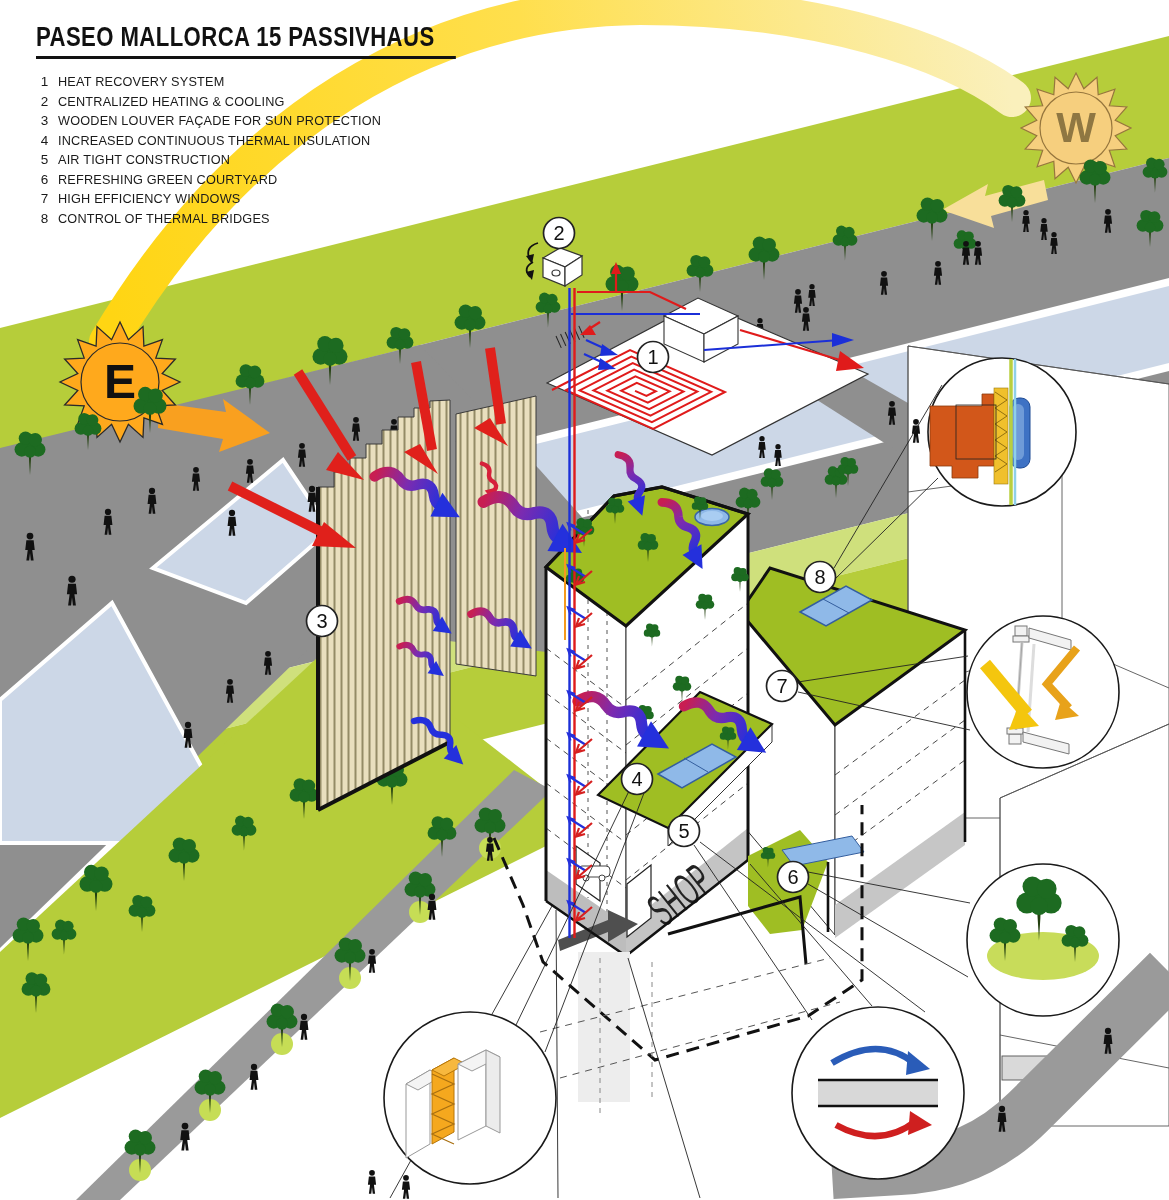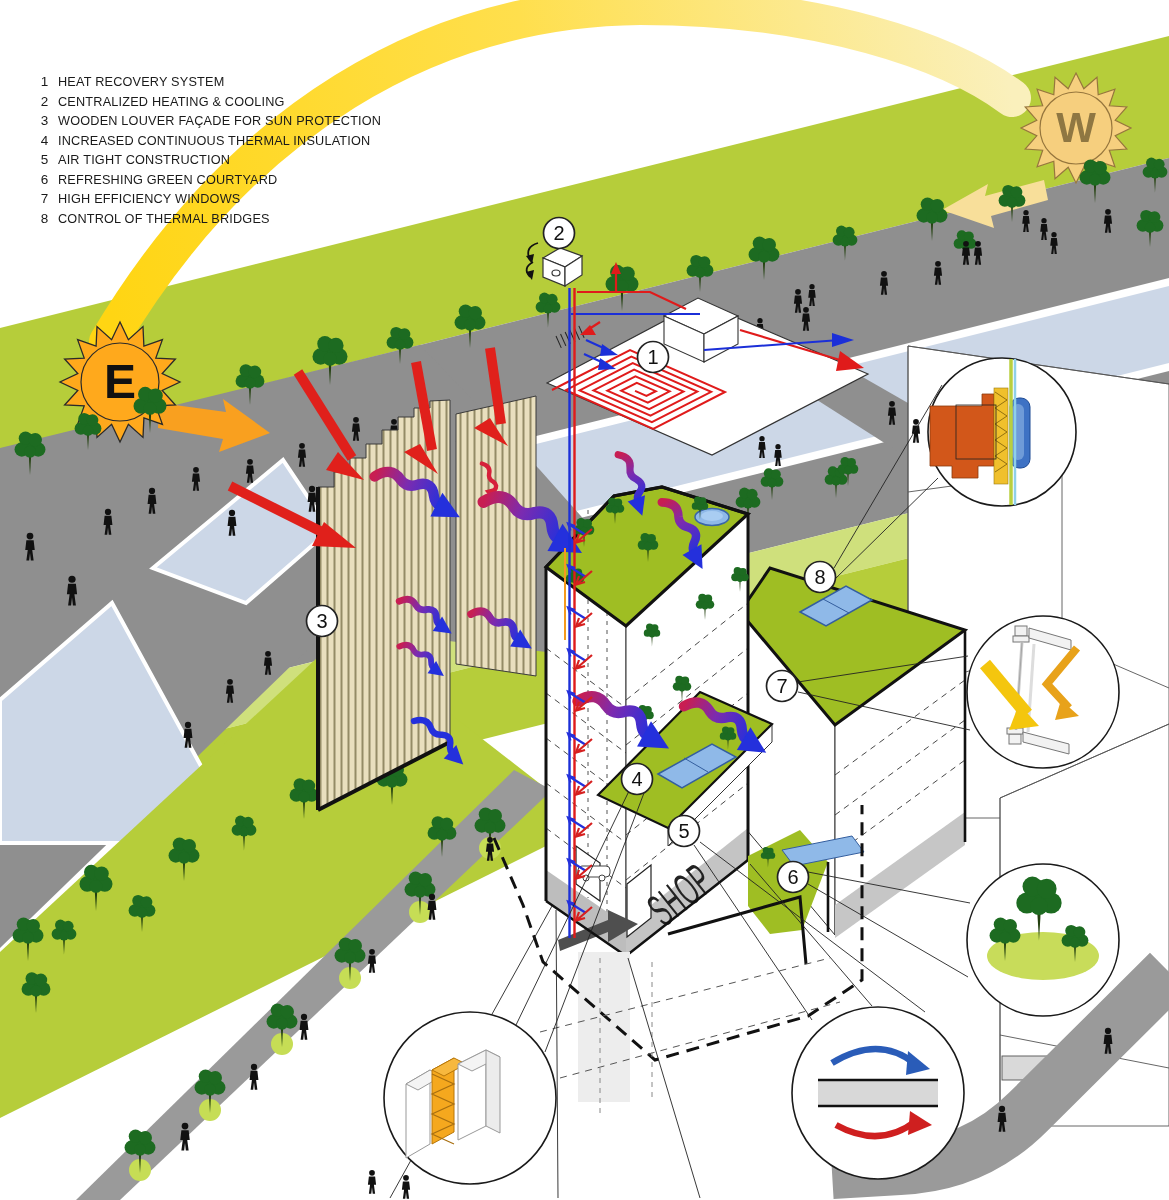--- a/index.html
+++ b/index.html
@@ -522,20 +522,23 @@
           <circle cx="782" cy="686" r="15.5" fill="#fff" stroke="#222" stroke-width="1.7"></circle>
           <text x="782" y="686" dy="7">7</text>
         </g>
   <g>
           <circle cx="820" cy="577" r="15.5" fill="#fff" stroke="#222" stroke-width="1.7"></circle>
           <text x="820" y="577" dy="7">8</text>
         </g>
 </g>
 </svg>
 
+<div id="title-block">
+  <h1>PASEO MALLORCA 15 PASSIVHAUS</h1>
+</div>
 <div id="legend">
   <div class="lrow">
         <span class="lnum">1</span>
         <span class="llabel">HEAT RECOVERY SYSTEM</span>
       </div>
   <div class="lrow">
         <span class="lnum">2</span>
         <span class="llabel">CENTRALIZED HEATING &amp; COOLING</span>
       </div>
   <div class="lrow">

